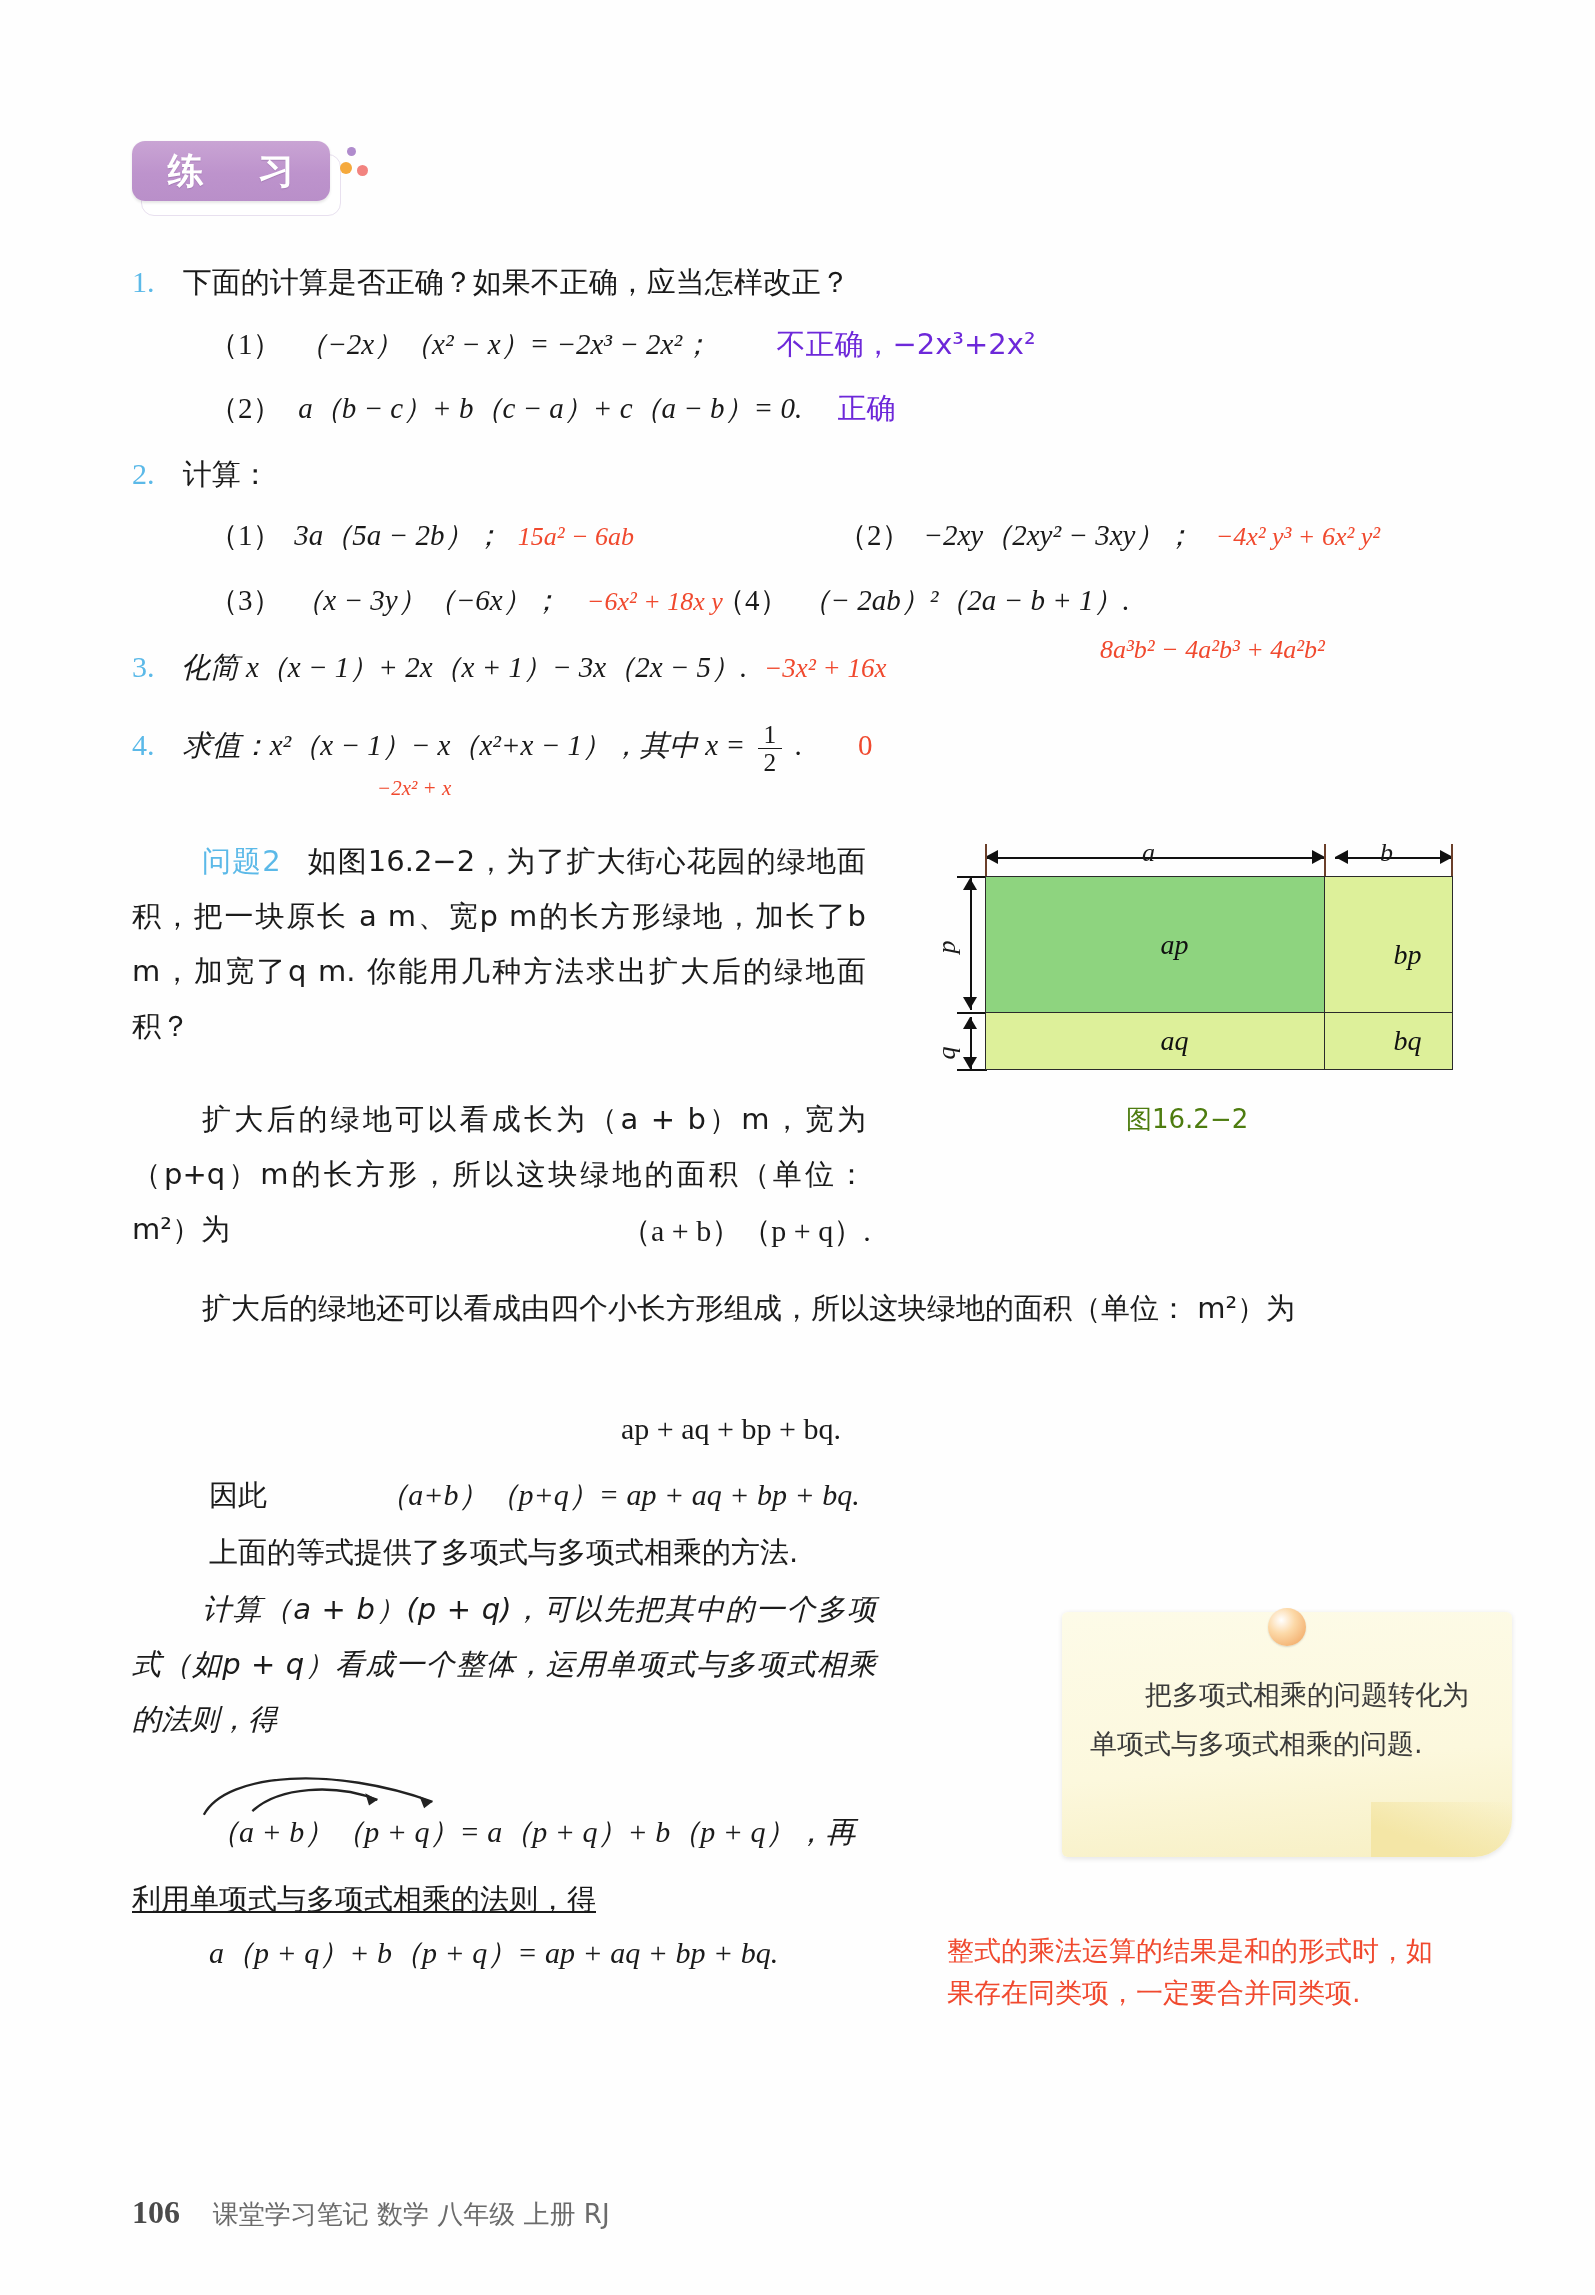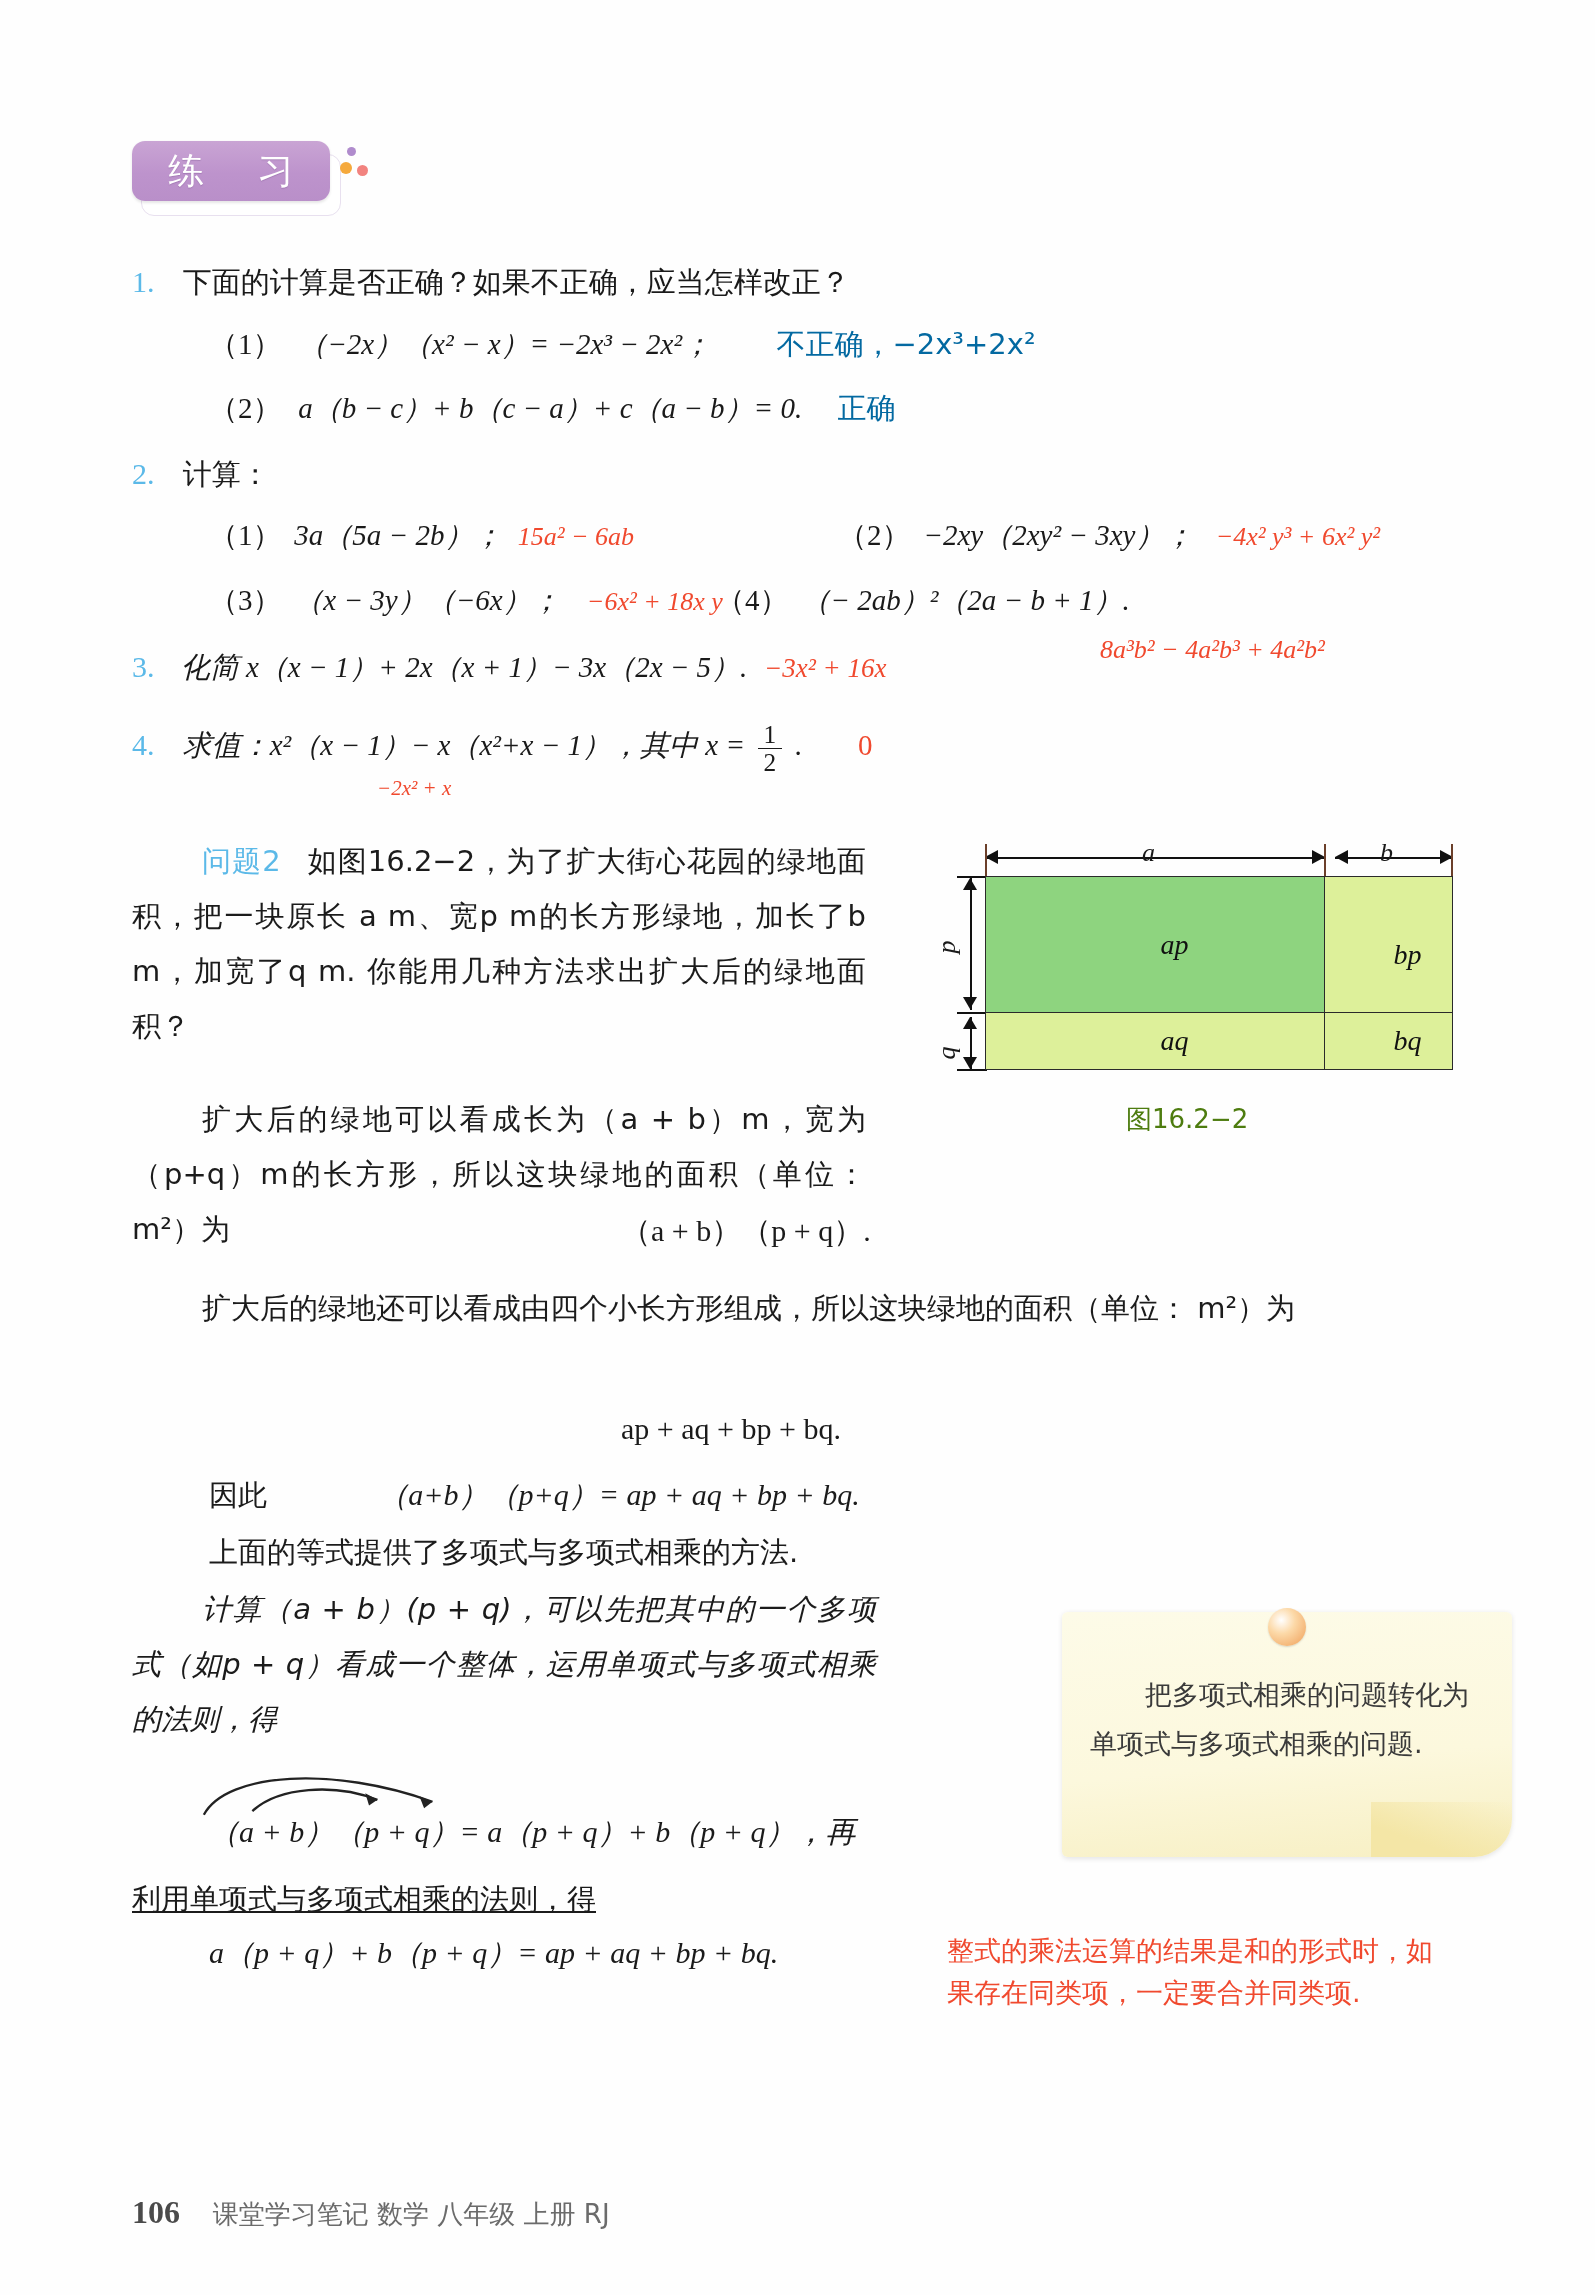--- a/index.html
+++ b/index.html
@@ -49,21 +49,21 @@
     box-shadow: 0 1.9px 2.8px rgba(0,0,0,0.10);
     display: flex;
     align-items: center;
     justify-content: center;
   }
   .practice-badge span {
     color: #ffffff;
     font-size: 36px;
     letter-spacing: 21px;
     text-indent: 21px;
-    font-weight: 400;
+    font-weight: 700;
     font-family: "DejaVu Sans", sans-serif;
     text-shadow: 0 0.9px 0.9px rgba(120,80,140,0.35);
   }
   .dot {
     position: absolute;
     border-radius: 50%;
   }
   .dot-a { left: 215px; top: 5.6px;  width: 9.4px; height: 9.4px; background:#b08ccd; }
   .dot-b { left: 208px; top: 21px; width: 12.2px; height: 12.2px; background:#f5a93c; }
   .dot-c { left: 225px; top: 23.5px; width: 11.3px; height: 11.3px; background:#f2837f; }
@@ -79,21 +79,21 @@
     color: #5bb9e8;
     font-size: 30px;
     font-family: "Liberation Serif", serif;
   }
   .red {
     color: #f0492e;
     font-family: "Liberation Serif", serif;
     font-style: italic;
   }
   .red-hand {
-    color: #0369a1;
+    color: #6d28d9;
     font-family: "DejaVu Sans", sans-serif;
     font-style: normal;
   }
 
   
   .para {
     position: absolute;
     font-size: 29px;
     line-height: 55px;
     font-family: "DejaVu Sans", sans-serif;

